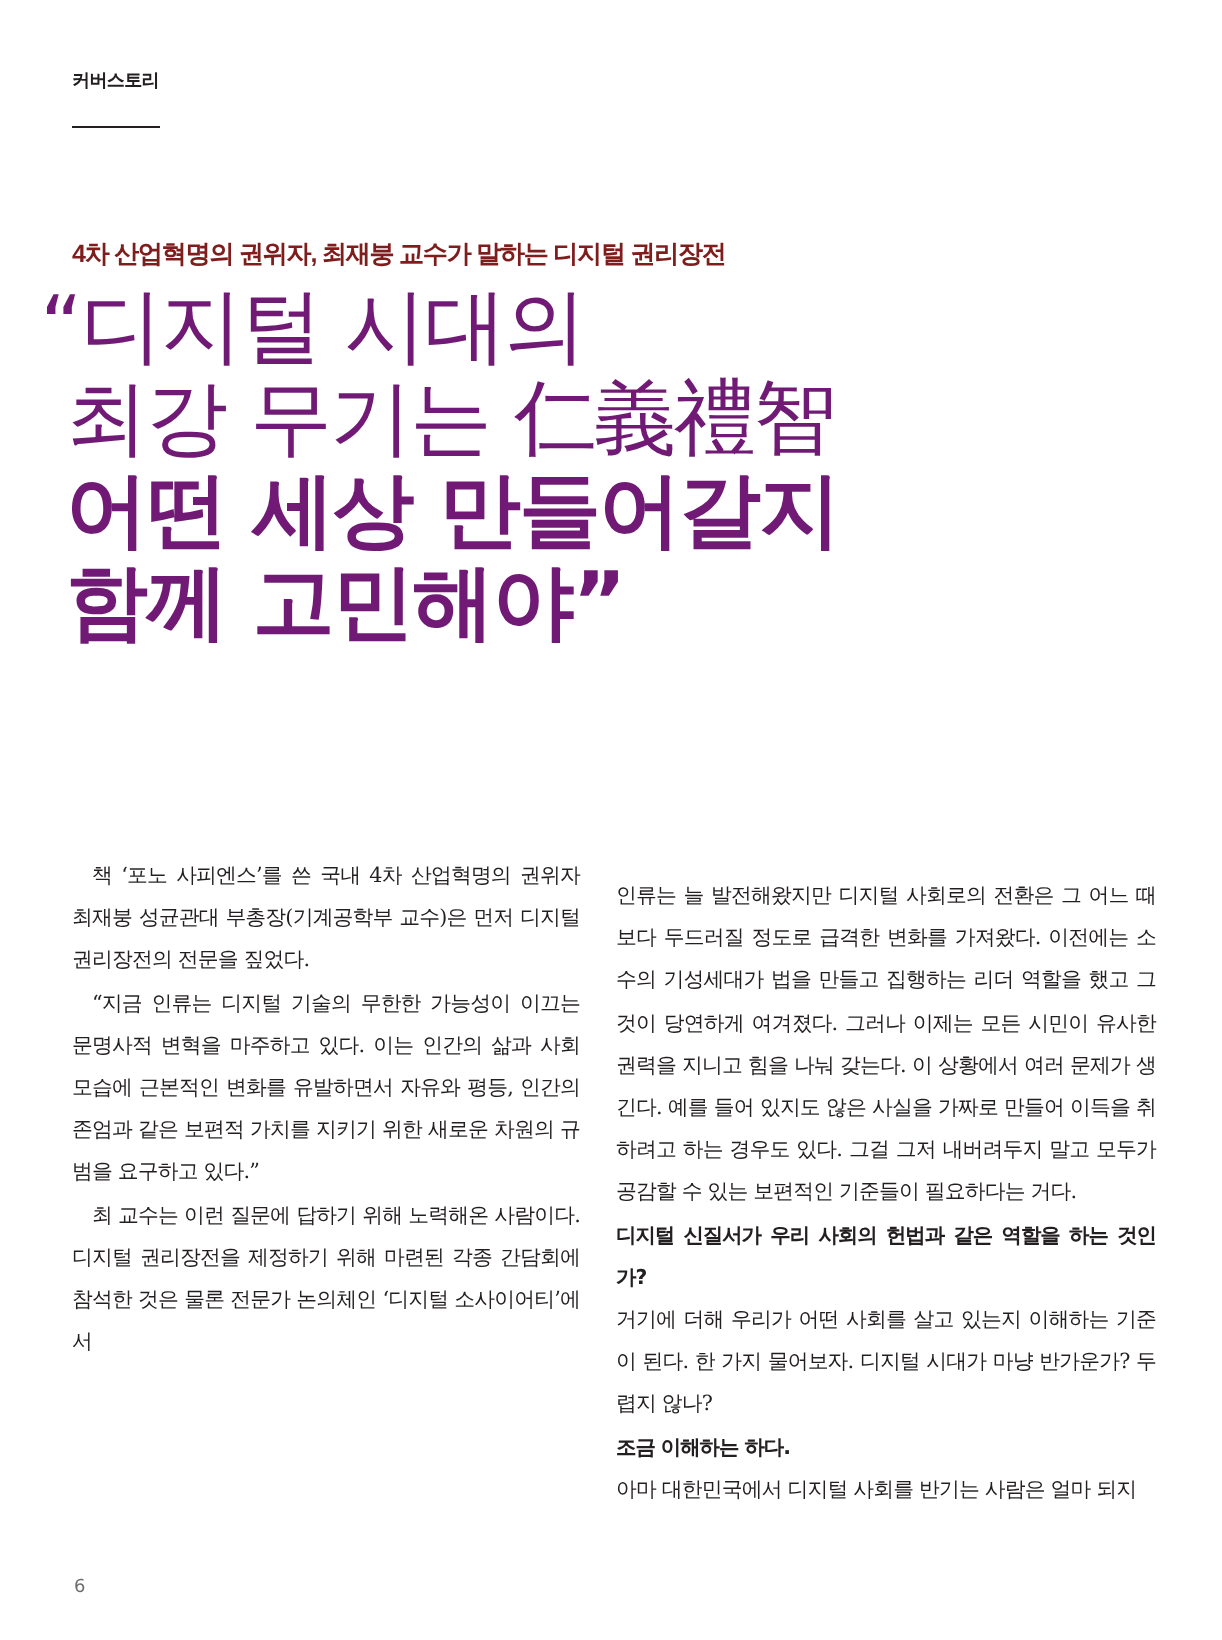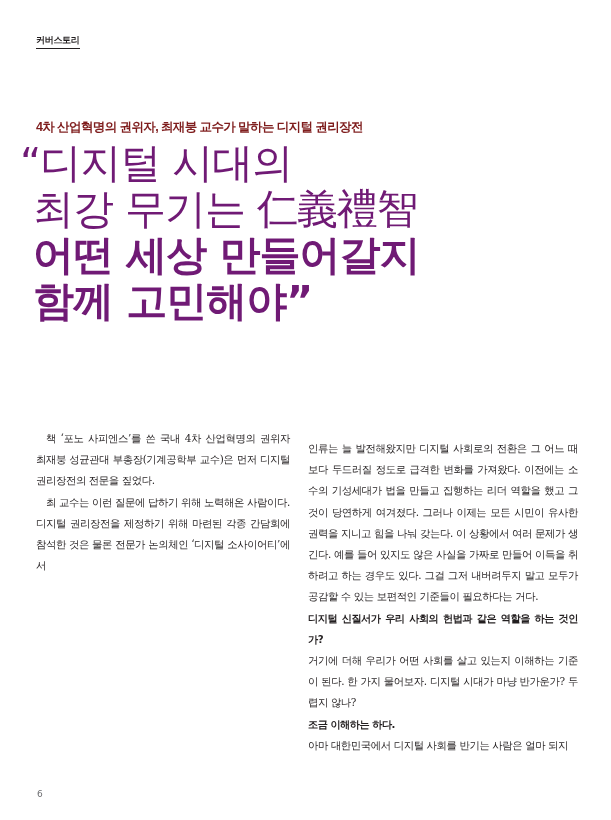--- a/index.html
+++ b/index.html
@@ -5,21 +5,21 @@
   html, body { margin: 0; padding: 0; background: #ffffff; }
   body {
     width: 611px; height: 820px; position: relative; overflow: hidden;
     font-family: "DejaVu Serif", "Liberation Serif", serif;
     color: #231f20;
   }
   .section-label {
     position: absolute; left: 36px; top: 34px;
     font-family: "DejaVu Sans", "Liberation Sans", sans-serif;
     font-size: 9px; font-weight: bold; color: #231f20;
-    border-bottom: 1px solid #231f20; padding-bottom: 1px; letter-spacing: -0.3px;
+    border-bottom: 1px solid #231f20; padding-bottom: 16px; letter-spacing: -0.3px;
   }
   .subtitle {
     position: absolute; left: 36px; top: 119px;
     font-family: Liberation Sans, sans-serif;
     font-size: 12.5px; font-weight: bold; letter-spacing: -0.6px; color: #7f1d1d;
   }
   .headline {
     position: absolute; left: 20px; top: 140px; width: 560px;
     font-family: "DejaVu Sans", "Liberation Sans", sans-serif;
     font-size: 41px; line-height: 46px; letter-spacing: -1px; color: #701a75;
@@ -58,20 +58,21 @@
 
 <h1 class="headline">
   <span class="line light">“디지털 시대의</span>
   <span class="line light indent">최강 무기는 仁義禮智</span>
   <span class="line bold indent">어떤 세상 만들어갈지</span>
   <span class="line bold indent">함께 고민해야”</span>
 </h1>
 
 <div class="col left">
   <p class="ind">책 ‘포노 사피엔스’를 쓴 국내 4차 산업혁명의 권위자 최재붕 성균관대 부총장(기계공학부 교수)은 먼저 디지털 권리장전의 전문을 짚었다.</p>
+  <p class="ind">“지금 인류는 디지털 기술의 무한한 가능성이 이끄는 문명사적 변혁을 마주하고 있다. 이는 인간의 삶과 사회 모습에 근본적인 변화를 유발하면서 자유와 평등, 인간의 존엄과 같은 보편적 가치를 지키기 위한 새로운 차원의 규범을 요구하고 있다.”</p>
   <p class="ind">최 교수는 이런 질문에 답하기 위해 노력해온 사람이다. 디지털 권리장전을 제정하기 위해 마련된 각종 간담회에 참석한 것은 물론 전문가 논의체인 ‘디지털 소사이어티’에서</p>
 </div>
 
 <div class="col right">
   <div class="gap"></div>
   <p>인류는 늘 발전해왔지만 디지털 사회로의 전환은 그 어느 때보다 두드러질 정도로 급격한 변화를 가져왔다. 이전에는 소수의 기성세대가 법을 만들고 집행하는 리더 역할을 했고 그것이 당연하게 여겨졌다. 그러나 이제는 모든 시민이 유사한 권력을 지니고 힘을 나눠 갖는다. 이 상황에서 여러 문제가 생긴다. 예를 들어 있지도 않은 사실을 가짜로 만들어 이득을 취하려고 하는 경우도 있다. 그걸 그저 내버려두지 말고 모두가 공감할 수 있는 보편적인 기준들이 필요하다는 거다.</p>
   <p class="q-heading">디지털 신질서가 우리 사회의 헌법과 같은 역할을 하는 것인가?</p>
   <p>거기에 더해 우리가 어떤 사회를 살고 있는지 이해하는 기준이 된다. 한 가지 물어보자. 디지털 시대가 마냥 반가운가? 두렵지 않나?</p>
   <p class="q-heading">조금 이해하는 하다.</p>
   <p>아마 대한민국에서 디지털 사회를 반기는 사람은 얼마 되지</p>

